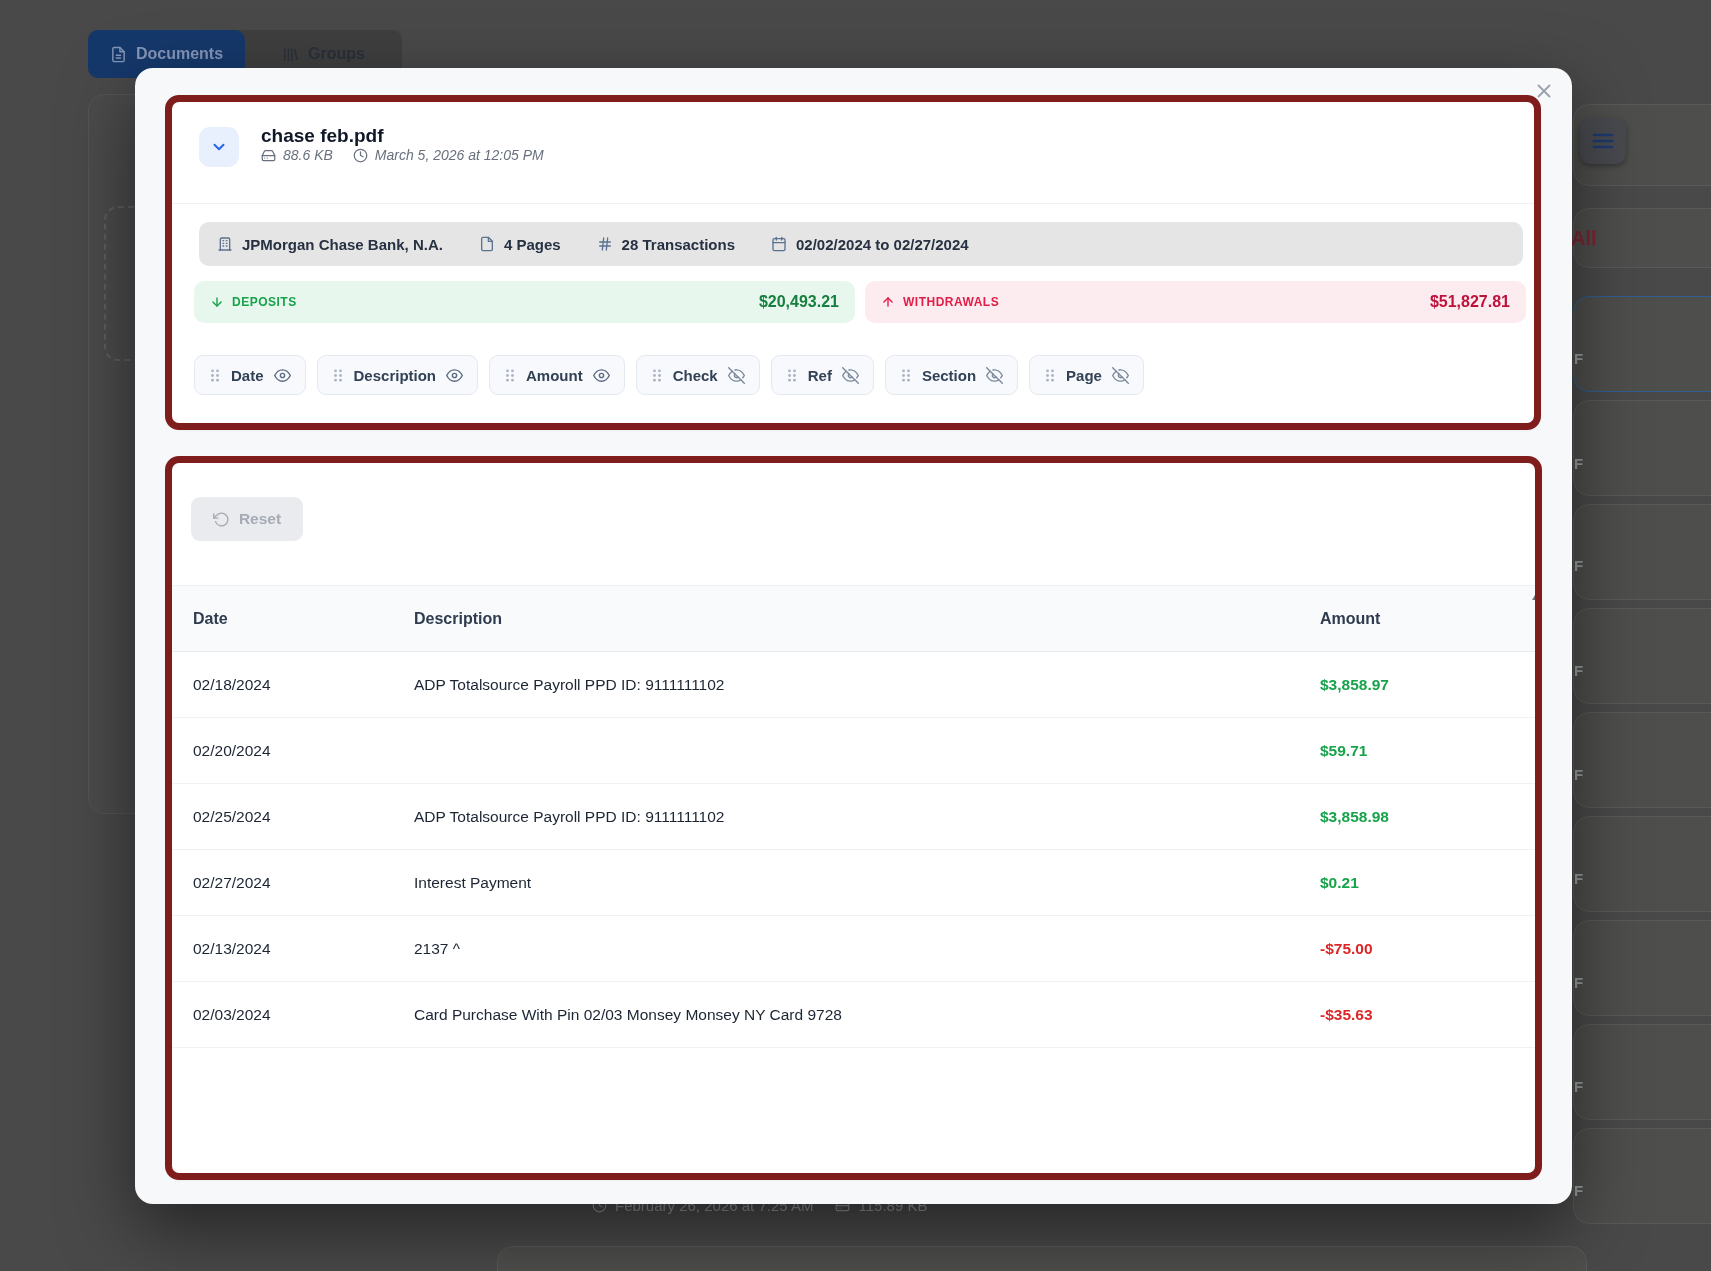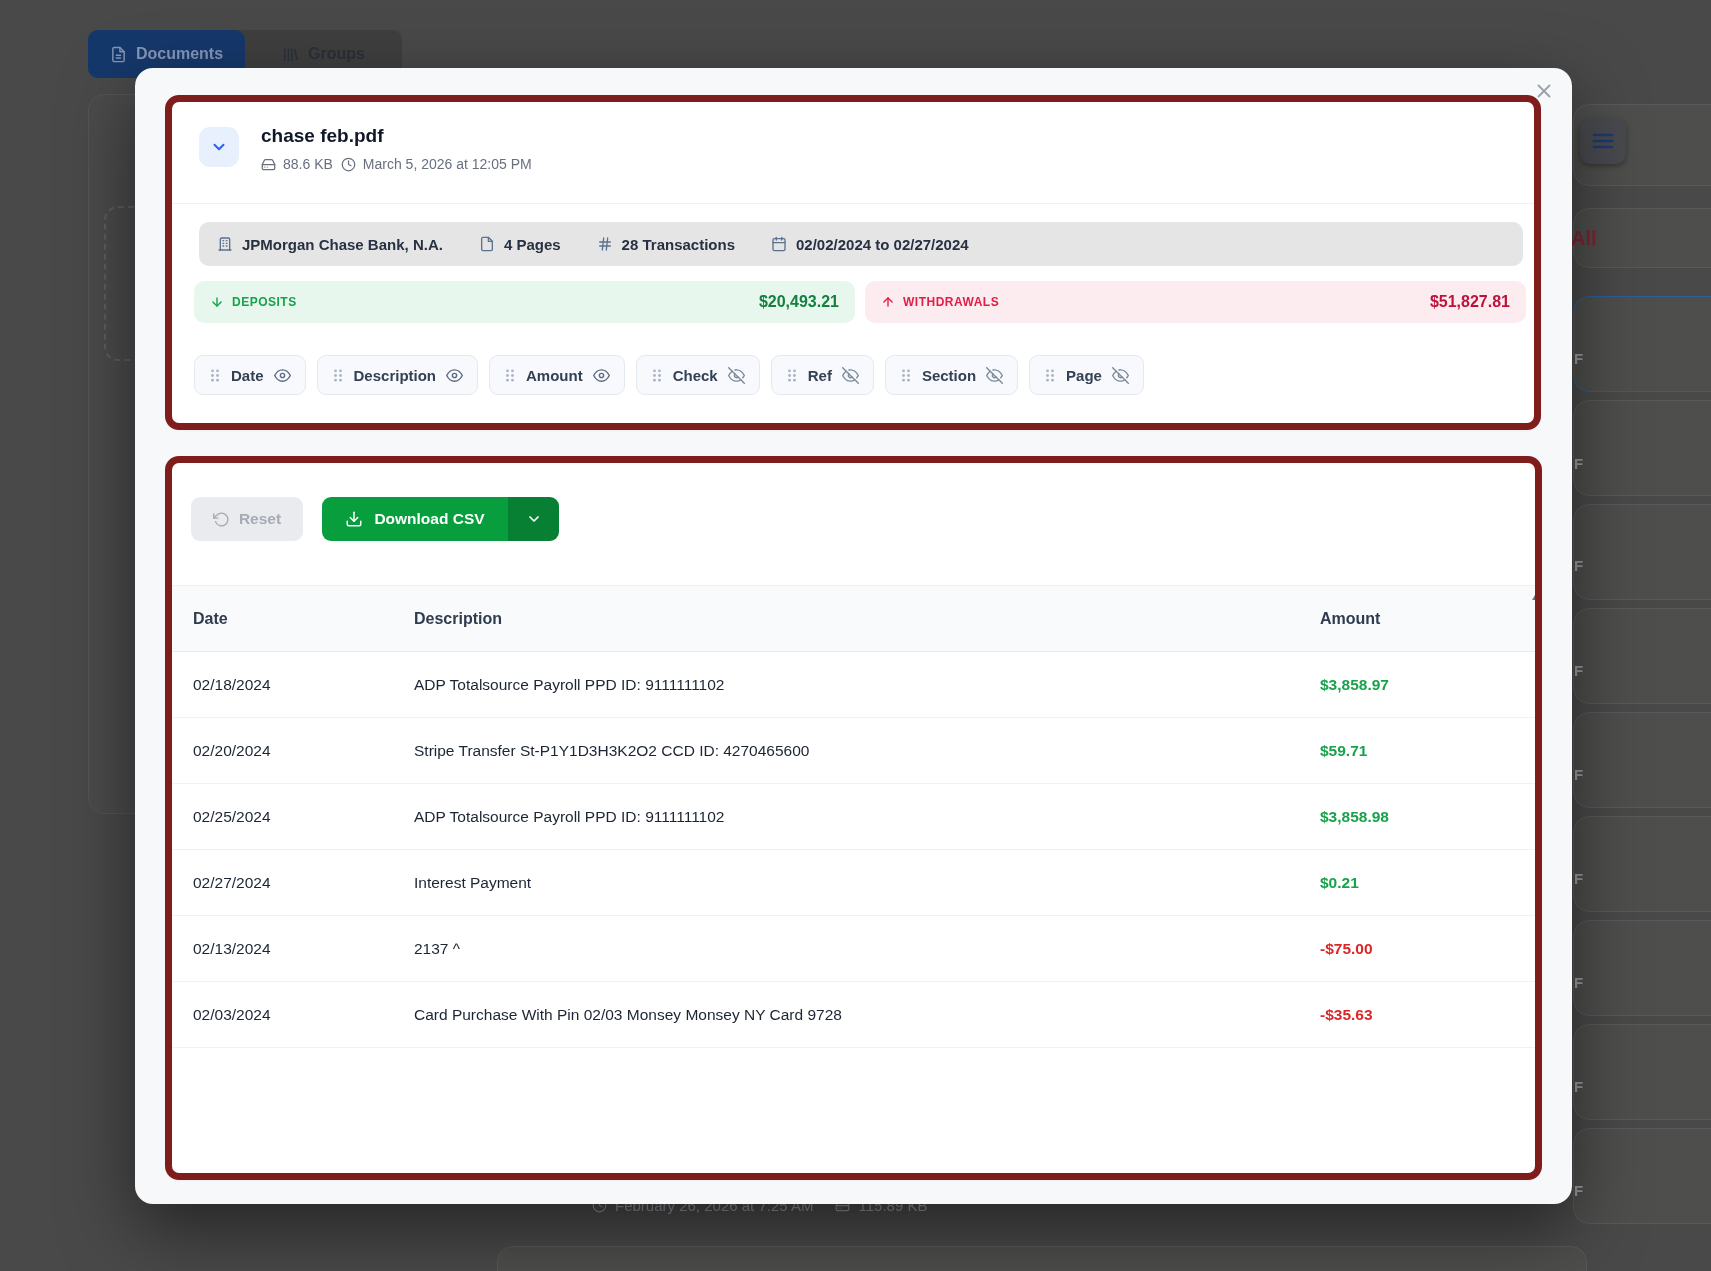--- a/index.html
+++ b/index.html
@@ -34,21 +34,21 @@
   .modal-close { right:17px; top:12px; width:22px; height:22px; color:#9aa2ad; background:none; border:none; cursor:pointer; position:absolute; }
 
   .card { position:absolute; background:#fff; border:7px solid #7f1d1d; border-radius:14px; box-shadow:0 1px 2px rgba(16,24,40,.04); }
   .card.header-card { left:30px; top:27px; width:1376px; height:335px; }
   .card.table-card  { left:30px; top:388px; width:1377px; height:724px; overflow:hidden; }
 
   
   .file-row { position:absolute; left:27px; top:17px; display:flex; gap:22px; align-items:flex-start; }
   .expand-btn { width:40px; height:40px; background:#e8f0fe; border:none; border-radius:11px; display:flex; align-items:center; justify-content:center; color:#2563eb; cursor:pointer; margin-top:8px; }
   .file-title { font-size:19px; font-weight:700; color:#101828; padding-top:6px; }
-  .file-meta { display:flex; gap:8px; align-items:center; margin-top:9px; color:#68707e; font-size:14px; }
+  .file-meta { display:flex; gap:20px; align-items:center; color:#68707e; font-size:14px;font-style:italic; }
   .file-meta .grp { display:flex; gap:7px; align-items:center; }
   .hdr-divider { position:absolute; left:0; top:101px; width:100%; border-top:1px solid #eef0f4; }
   .info-bar { position:absolute; left:27px; top:120px; width:1324px; height:44px; background:#e5e5e5; border-radius:10px; display:flex; align-items:center; gap:36px; padding:0 18px; font-size:15px; font-weight:600; color:#273142; }
   .info-item { display:flex; align-items:center; gap:9px; }
   .info-item svg { color:#5b7290; }
   .stats-row { position:absolute; left:22px; top:179px; width:1332px; display:flex; gap:10px; height:42px; }
   .stat { flex:1; border-radius:10px; display:flex; align-items:center; justify-content:space-between; padding:0 16px; }
   .stat-label { font-size:12px; font-weight:700; letter-spacing:.5px; display:flex; gap:8px; align-items:center; }
   .stat-value { font-size:16px; font-weight:700; }
   .chips-row { position:absolute; left:22px; top:253px; display:flex; gap:11px; }
@@ -411,56 +411,36 @@
     <div class="toolbar">
       <button class="btn-reset" disabled="">
         <span>
             <svg width="17" height="17" viewBox="0 0 24 24" fill="none" stroke="currentColor" stroke-width="2" stroke-linecap="round" stroke-linejoin="round">
               <polyline points="1 4 1 10 7 10"></polyline>
               <path d="M3.51 15a9 9 0 1 0 2.13-9.36L1 10"></path>
             </svg>
           </span>
         <span>Reset</span>
       </button>
-      <div class="btn-dl-group">
-        <button class="btn-dl-main">
-          <span>
-              <svg width="18" height="18" viewBox="0 0 24 24" fill="none" stroke="currentColor" stroke-width="2" stroke-linecap="round" stroke-linejoin="round">
-                <path d="M21 15v4a2 2 0 0 1-2 2H5a2 2 0 0 1-2-2v-4"></path>
-                <polyline points="7 10 12 15 17 10"></polyline>
-                <line x1="12" y1="15" x2="12" y2="3"></line>
-              </svg>
-            </span>
-          <span>Download CSV</span>
-        </button>
-        <button class="btn-dl-caret">
-          <span>
-              <svg width="16" height="16" viewBox="0 0 24 24" fill="none" stroke="currentColor" stroke-width="2.6" stroke-linecap="round" stroke-linejoin="round">
-                <polyline points="6 9 12 15 18 9"></polyline>
-              </svg>
-            </span>
-        </button>
-      </div>
     </div>
 
     <div class="thead">
       <span class="th-date">Date</span>
       <span class="th-desc">Description</span>
       <span class="th-amt">Amount</span>
     </div>
 
     <div class="rows">
       <div class="row">
         <span class="c-date">02/18/2024</span>
         <span class="c-desc">ADP Totalsource Payroll PPD ID: 9111111102</span>
         <span class="c-amt" style="color: rgb(22, 163, 74);">$3,858.97</span>
       </div>
       <div class="row">
         <span class="c-date">02/20/2024</span>
-        <span class="c-desc">Stripe Transfer St-P1Y1D3H3K2O2 CCD ID: 4270465600</span>
         <span class="c-amt" style="color: rgb(22, 163, 74);">$59.71</span>
       </div>
       <div class="row">
         <span class="c-date">02/25/2024</span>
         <span class="c-desc">ADP Totalsource Payroll PPD ID: 9111111102</span>
         <span class="c-amt" style="color: rgb(22, 163, 74);">$3,858.98</span>
       </div>
       <div class="row">
         <span class="c-date">02/27/2024</span>
         <span class="c-desc">Interest Payment</span>

